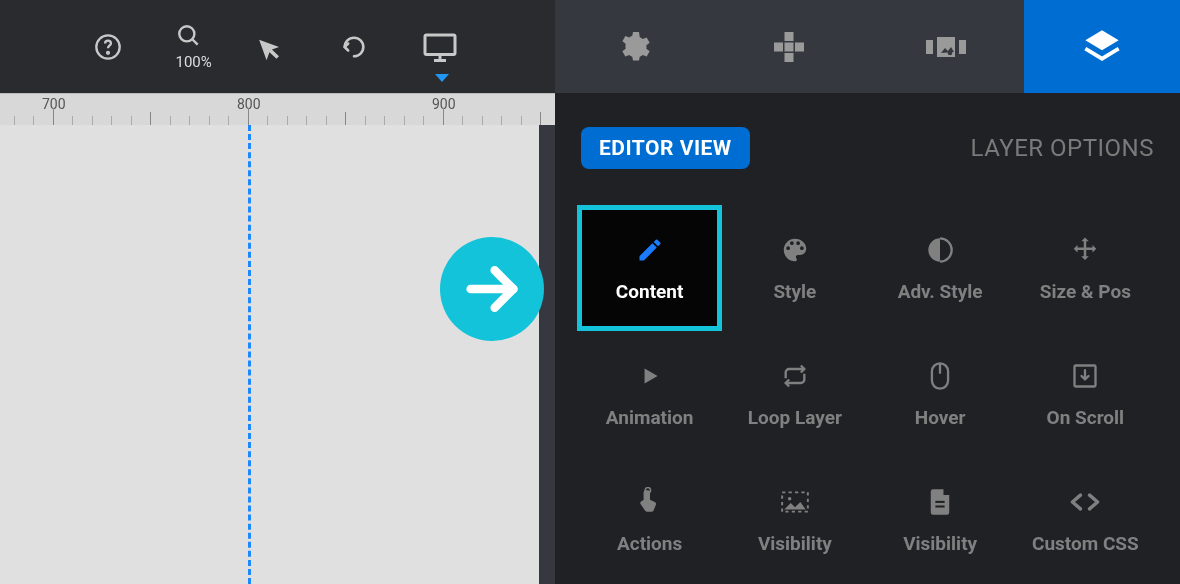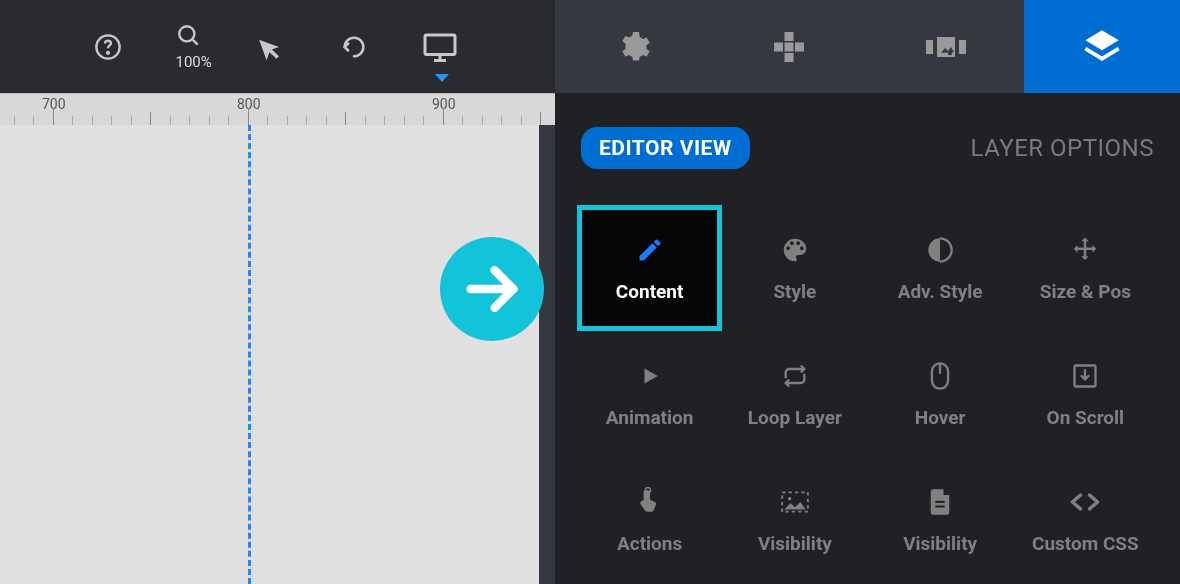--- a/index.html
+++ b/index.html
@@ -13,21 +13,21 @@
 .top-tab.active{background:#006dd2;color:#fff}
 .ruler{position:absolute;top:93px;left:0;width:555px;height:32px;background:#d8d8d9;border-top:1px solid #bbb}
 .ruler-label{position:absolute;top:2px;font-size:14px;color:#555}
 .ruler-tick-major{position:absolute;top:14px;height:18px;width:1px;background:#888}
 .ruler-tick-minor{position:absolute;top:22px;height:10px;width:1px;background:#aaa}
 .canvas-area{position:absolute;top:125px;left:0;width:555px;height:459px;background:#e0e0e0}
 .dashed-line{position:absolute;top:0;left:248px;width:0;height:100%;border-left:3px dashed #1e88ff}
 .canvas-edge{position:absolute;top:0;right:0;width:16px;height:100%;background:#36383f}
 .sidebar{position:absolute;top:93px;left:555px;width:625px;height:491px;background:#202125;padding:34px 20px 20px 20px}
 .header-row{display:flex;align-items:center;justify-content:space-between;margin-bottom:36px;padding:0 6px}
-.editor-view-btn{background:#006dd2;color:#fff;font-size:21px;font-weight:700;padding:9px 18px;border-radius:16px;letter-spacing:0.5px}
+.editor-view-btn{background:#006dd2;color:#fff;font-size:21px;font-weight:700;padding:9px 18px;border-radius:8px;letter-spacing:0.5px}
 .layer-options{color:#7a7a7a;font-size:24px;font-weight:400;letter-spacing:0.5px}
 .grid{display:grid;grid-template-columns:repeat(4,1fr);gap:0;padding:0 2px}
 .tile{display:flex;flex-direction:column;align-items:center;justify-content:center;height:126px;cursor:pointer;gap:14px}
 .tile-icon{width:32px;height:32px;display:flex;align-items:center;justify-content:center;color:#808080}
 .tile-label{font-size:19px;color:#808080;font-weight:700}
 .tile.selected{border:5px solid #12c3d9;background:#050505}
 .tile.selected .tile-icon{color:#1a7cff}
 .tile.selected .tile-label{color:#fff}
 .arrow-callout{position:absolute;top:237px;left:440px;width:104px;height:104px;border-radius:50%;background:#12c3d9;display:flex;align-items:center;justify-content:center;z-index:10}
 .device-caret{position:absolute;left:50%;transform:translateX(-50%);bottom:-20px;width:0;height:0;border-left:7px solid transparent;border-right:7px solid transparent;border-top:8px solid #2196f3}

